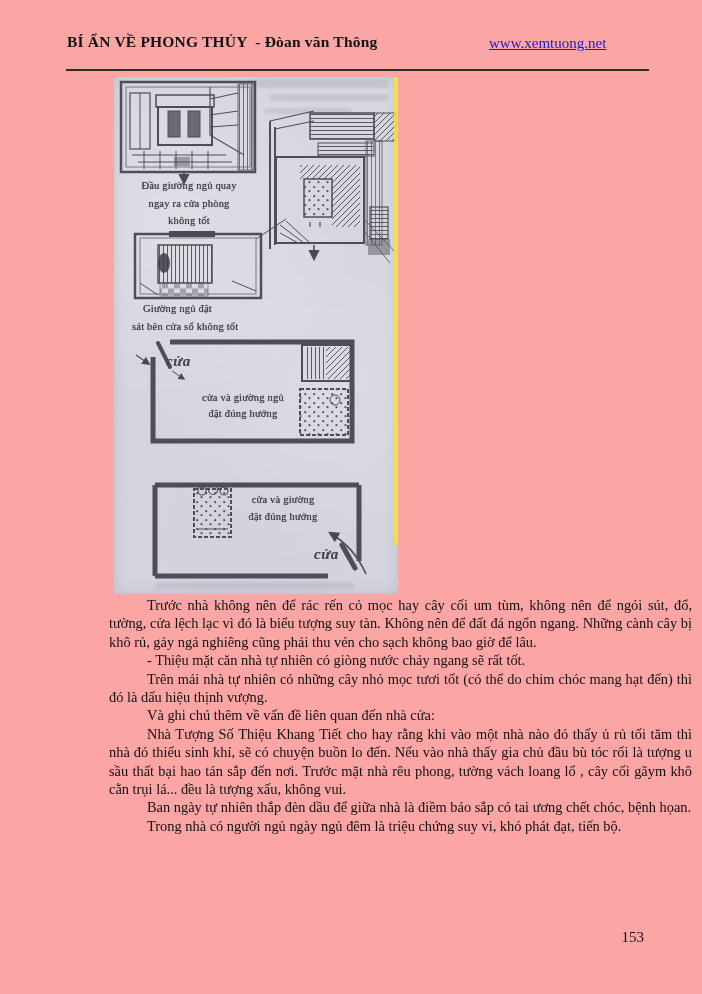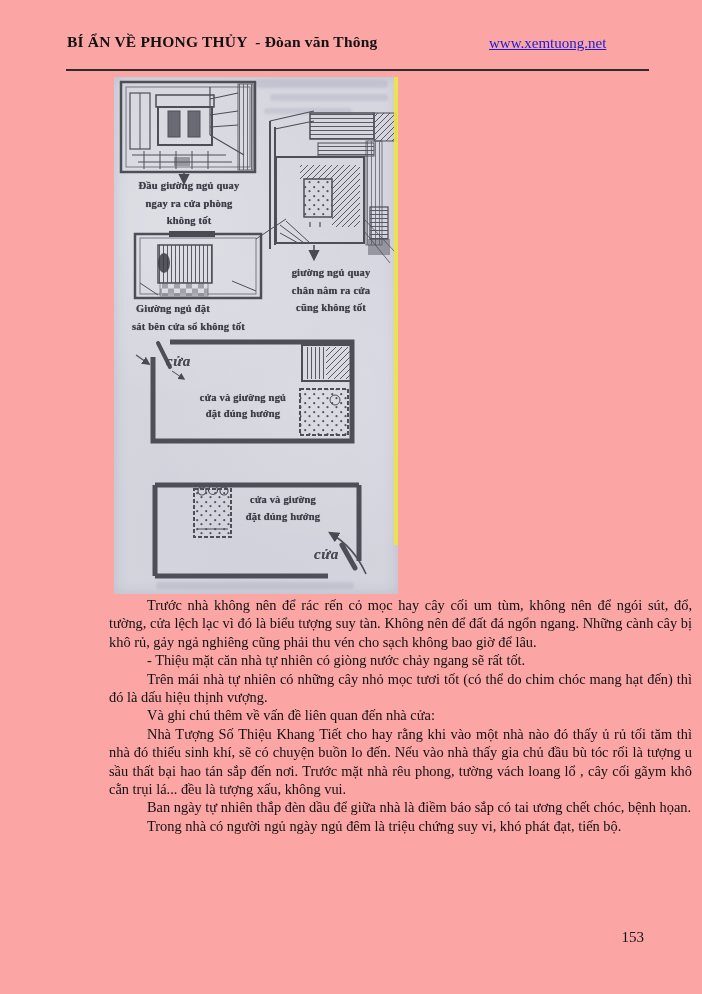--- a/index.html
+++ b/index.html
@@ -47,28 +47,28 @@
   .bleed {
     position: absolute; border-radius: 4px;
     background: rgba(105,105,145,.14); filter: blur(1.3px);
   }
   .b1 { left: 142px; top: 3px;  width: 132px; height: 8px; }
   .b2 { left: 156px; top: 17px; width: 118px; height: 7px; }
   .b3 { left: 150px; top: 31px; width: 88px;  height: 6px; }
   .b4 { left: 42px;  top: 505px; width: 198px; height: 7px; background: rgba(95,95,135,.12); }
   .scap {
     position: absolute;
-    font-weight: 700; font-size: 10.5px; line-height: 17.5px;
+    font-weight: 400; font-size: 10.5px; line-height: 17.5px;
     color: #3e3e49; letter-spacing: .2px;
     text-shadow: 0 0 .7px rgba(62,62,73,.85);
   }
   .cap-a { left: 2px;  top: 100px; width: 146px; text-align: center; }
   .cap-b { left: 4px;  top: 223px; width: 170px; }
   .cap-b .l2 { margin-left: 14px; }
-  .cap-b .l1 { margin-left: 18px; }
+  .cap-b .l1 { margin-left: 25px; }
   .cap-c { left: 158px; top: 187px; width: 118px; text-align: center; }
   .cap-room1 { left: 72px;  top: 313px; width: 114px; text-align: center; font-size: 10.5px; line-height: 16px; }
   .cap-room2 { left: 116px; top: 415px; width: 106px; text-align: center; font-size: 10.5px; line-height: 16.5px; }
   .door-label {
     position: absolute; font-style: italic; font-weight: 700;
     font-size: 15px; color: #4a4a55; letter-spacing: .5px;
     text-shadow: 0 0 .6px rgba(70,70,85,.8);
   }
   .door1 { left: 52px;  top: 276px; }
   .door2 { left: 200px; top: 469px; }
@@ -200,25 +200,20 @@
       <div>Đầu giường ngủ quay</div>
       <div>ngay ra cửa phòng</div>
       <div>không tốt</div>
     </div>
 
     <div class="scap cap-b">
       <div class="l1">Giường ngủ đặt</div>
       <div class="l2">sát bên cửa sổ không tốt</div>
     </div>
 
-    <div class="scap cap-c">
-      <div>giường ngủ quay</div>
-      <div>chân nằm ra cửa</div>
-      <div>cũng không tốt</div>
-    </div>
 
     <div class="scap cap-room1">
       <div>cửa và giường ngủ</div>
       <div>đặt đúng hướng</div>
     </div>
 
     <div class="scap cap-room2">
       <div>cửa và giường</div>
       <div>đặt đúng hướng</div>
     </div>

